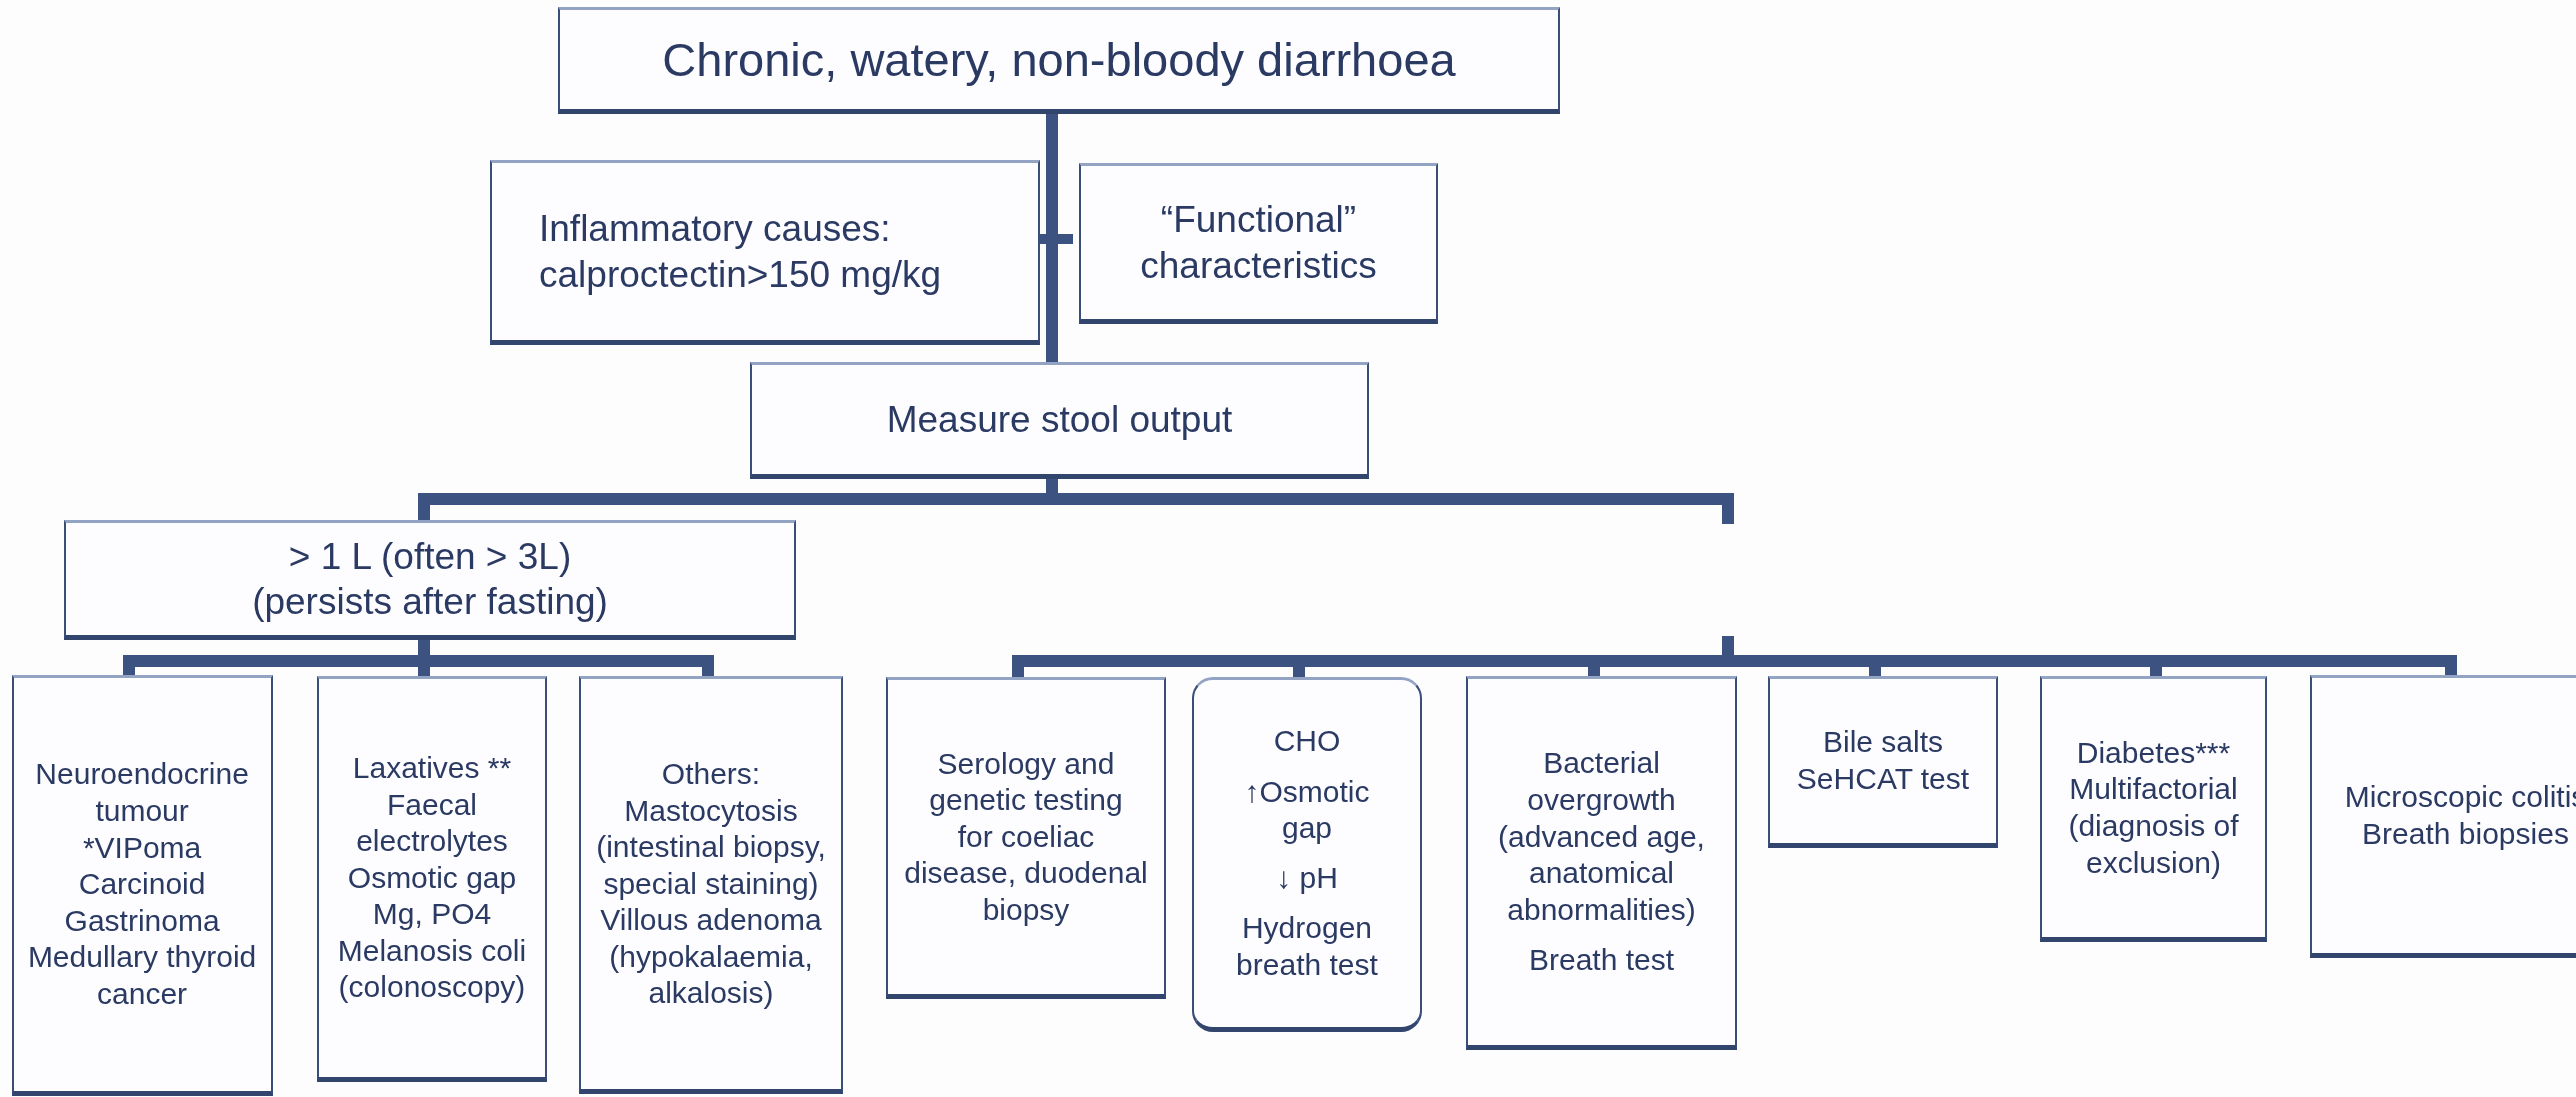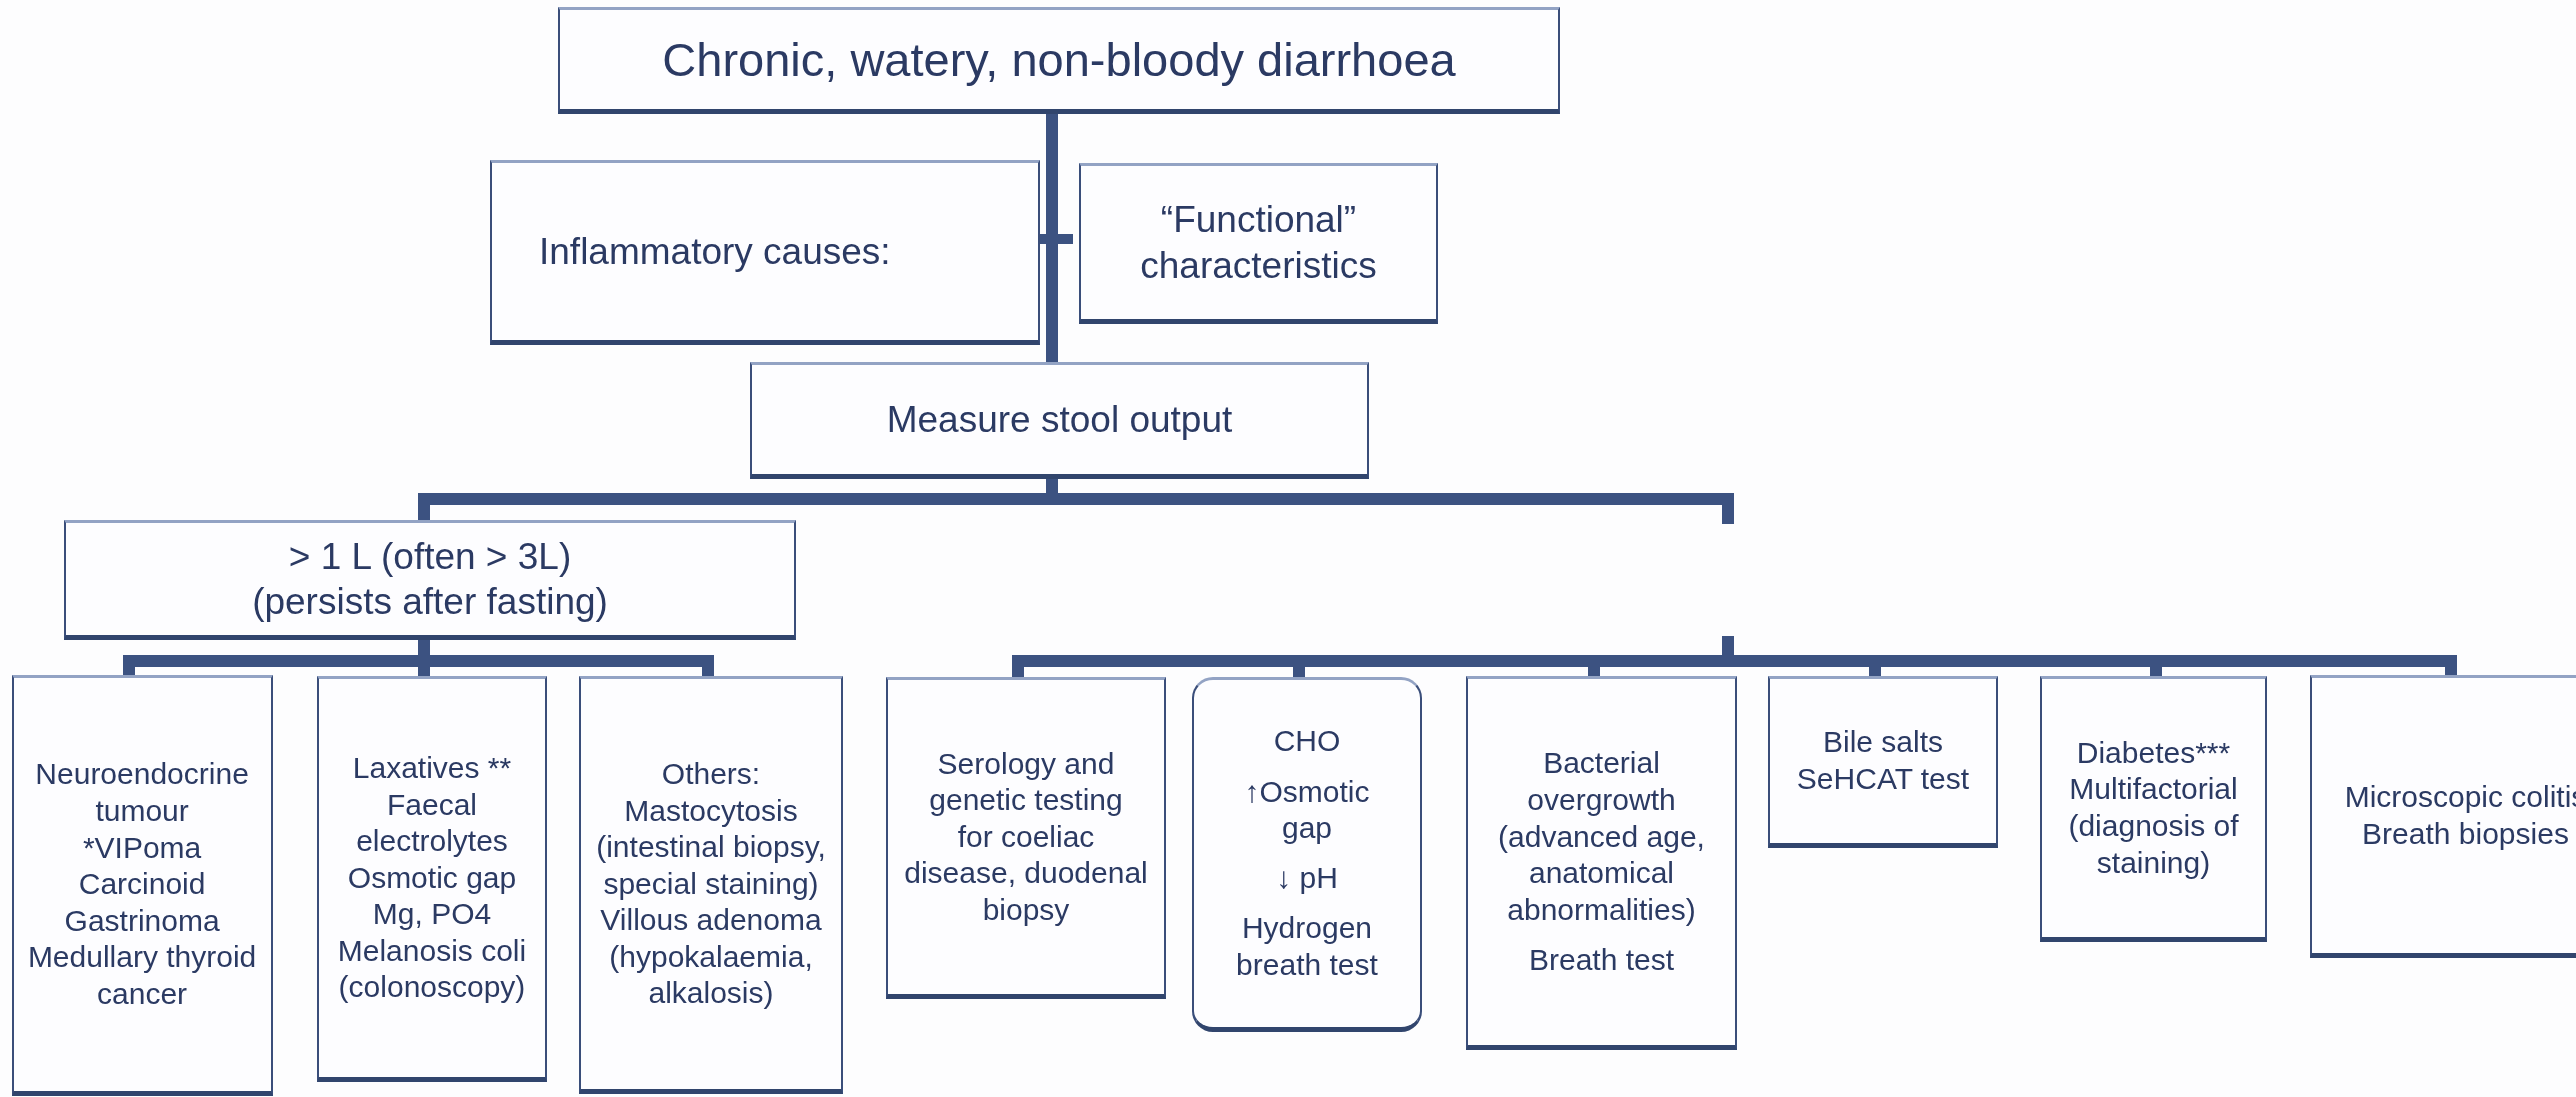--- a/index.html
+++ b/index.html
@@ -48,20 +48,21 @@
 
   <div class="box title-node" style="left:550px; top:7.3px; width:1002px; height:107px;">
     <div class="txt">
         <div class="tline">Chronic, watery, non-bloody diarrhoea</div>
       </div>
   </div>
 
   <div class="box mid-node left-align" style="left:482px; top:160px; width:550px; height:185px;">
     <div class="txt" style="width:auto;">
         <div class="tline">Inflammatory causes:</div>
+        <div class="tline">calproctectin&gt;150 mg/kg</div>
       </div>
   </div>
 
   <div class="box mid-node" style="left:1071px; top:163px; width:359px; height:161px;">
     <div class="txt">
         <div class="tline">“Functional”</div>
         <div class="tline">characteristics</div>
       </div>
   </div>
 
@@ -156,21 +157,21 @@
         <div class="tline">Bile salts</div>
         <div class="tline">SeHCAT test</div>
       </div>
   </div>
 
   <div class="box leaf-node" style="left:2032px; top:676px; width:227px; height:266px;">
     <div class="txt">
         <div class="tline">Diabetes***</div>
         <div class="tline">Multifactorial</div>
         <div class="tline">(diagnosis of</div>
-        <div class="tline">staining)</div>
+        <div class="tline">exclusion)</div>
       </div>
   </div>
 
   <div class="box leaf-node" style="left:2302px; top:675px; width:311px; height:283px;">
     <div class="txt">
         <div class="tline">Microscopic colitis</div>
         <div class="tline">Breath biopsies</div>
       </div>
   </div>
 

